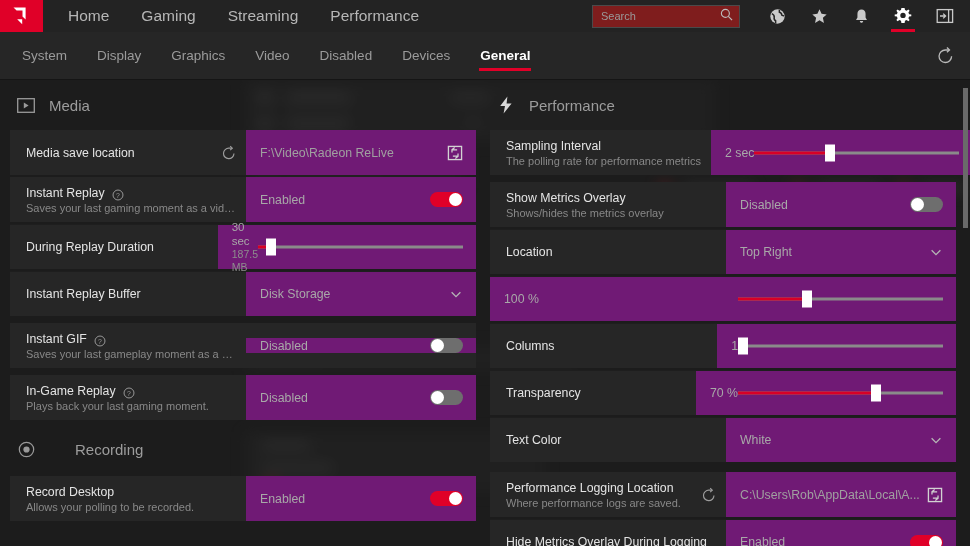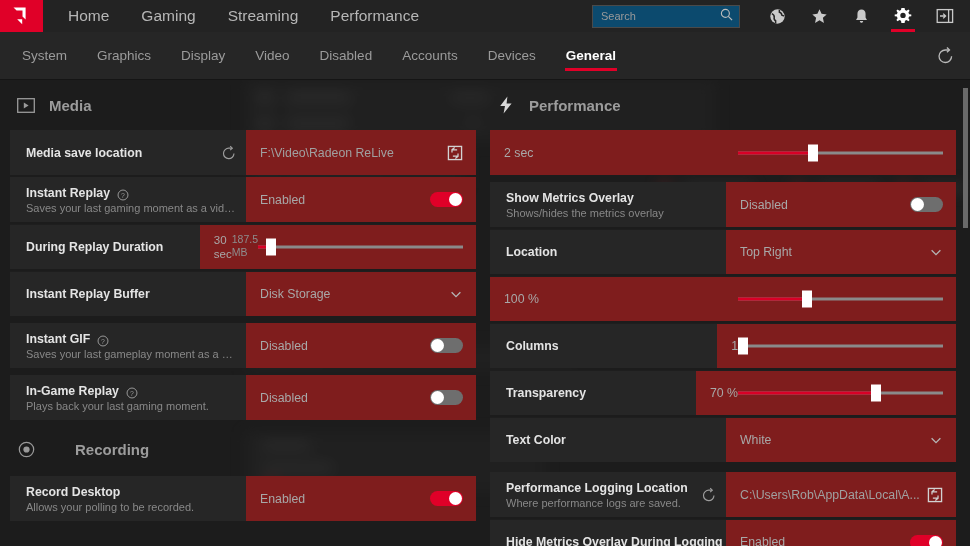--- a/index.html
+++ b/index.html
@@ -35,21 +35,21 @@
     white-space: nowrap;
   }
   .topbar-right {
     margin-left: auto;
     display: flex; align-items: center;
     padding-right: 4px;
   }
   .searchbox {
     width: 148px; height: 23px;
     border: 1px solid #4a4a4a;
-    background: #0c4a6e;
+    background: #7f1d1d;
     display: flex; align-items: center;
     padding: 0 6px 0 8px;
     margin-right: 16px;
   }
   .searchbox .sr-text {
     font-size: 11px; color: #9a9a9a; flex: 1;
   }
   .ticon {
     position: relative;
     width: 42px; height: 32px;
@@ -118,21 +118,20 @@
     padding: 0 10px;
     gap: 14px;
   }
   .col { width: 466px; position: relative; }
 
   .section-head {
     display: flex; align-items: center;
     height: 50px;
     padding-left: 7px;
     gap: 14px;
-    font-weight: bold;
   }
   .section-head .sh-icon {
     width: 18px; height: 18px;
     display: flex; align-items: center; justify-content: center;
   }
   .section-head .sh-title {
     font-size: 15px; color: #9c9c9c;
   }
 
   .row {
@@ -144,37 +143,37 @@
   .row-left {
     width: 236px;
     background: #262626;
     padding: 0 10px 0 16px;
     display: flex; flex-direction: column; justify-content: center;
     position: relative;
   }
   .row-left.has-sub { }
   .rl-title-wrap { display: flex; align-items: center; gap: 7px; }
   .rl-title {
-    font-size: 12.3px; color: #e4e4e4; font-weight: bold;
+    font-size: 12.3px; color: #e4e4e4; font-weight: normal;
     white-space: nowrap;
   }
   .rl-sub {
     font-size: 11px; color: #888888;
     margin-top: 2px;
     white-space: nowrap; overflow: hidden; text-overflow: ellipsis;
   }
   .help-icon { width: 12px; height: 12px; flex: none; }
   .row-reset {
     position: absolute; right: 9px; top: 50%;
     transform: translateY(-50%);
     width: 16px; height: 16px;
   }
   .row-right {
     flex: 1;
-    background: #7f1d1d;
+    background: #701a75;
     display: flex; align-items: center;
     padding: 0 13px 0 14px;
     position: relative;
   }
   .row.sep { border-top: 1px solid #1e1e1e; }
   .value-text {
     font-size: 12.3px; color: #a8a8a8;
     white-space: nowrap;
   }
 
@@ -211,21 +210,21 @@
     transform: translateY(-50%);
     height: 3px; background: #d90026;
   }
   .slider-thumb {
     position: absolute; top: 50%;
     transform: translate(-50%, -50%);
     width: 10px; height: 17px;
     background: #ffffff;
   }
   .dual-value {
-    display: flex; flex-direction: row; justify-content: center;
+    display: flex; flex-direction: column; justify-content: center;
     line-height: 1.25;
   }
   .dual-value .v1 { font-size: 11.5px; color: #a8a8a8; }
   .dual-value .v2 { font-size: 10.5px; color: #8d8d8d; }
 
   
   .caret { margin-left: auto; width: 14px; height: 14px; flex: none; }
   .browse-icon { margin-left: auto; width: 16px; height: 16px; flex: none; }
 
   .path-text {
@@ -305,25 +304,24 @@
         <line x1="12.6" y1="1.6" x2="12.6" y2="14.4" stroke="#c9c9c9" stroke-width="1.3"></line>
         <path d="M4 8 L9.4 8 M7.2 5.6 L9.6 8 L7.2 10.4" stroke="#c9c9c9" stroke-width="1.3" fill="none"></path>
       </svg>
     </div>
   </div>
 </div>
 
 <div class="tabbar">
   <div class="tabs">
     <div class="tab"><span>System</span></div>
+    <div class="tab"><span>Display</span></div>
     <div class="tab"><span>Graphics</span></div>
-    <div class="tab"><span>Display</span></div>
     <div class="tab"><span>Video</span></div>
     <div class="tab"><span>Disabled</span></div>
-    <div class="tab"><span>Accounts</span></div>
     <div class="tab"><span>Devices</span></div>
     <div class="tab active">
       <span>General</span>
       <span class="tab-underline"></span>
     </div>
   </div>
   <div class="reset-all">
     <svg width="19" height="19" viewBox="0 0 20 20">
       <path d="M16.4 10.8 A6.6 6.6 0 1 1 10 4.2 L13.6 4.2" fill="none" stroke="#b9b9b9" stroke-width="1.4"></path>
       <path d="M11.5 1.6 L14.2 4.2 L11.5 6.6" fill="none" stroke="#b9b9b9" stroke-width="1.4"></path>
@@ -446,21 +444,21 @@
         <div class="row-right">
           <span class="value-text">Disk Storage</span>
           <span class="caret">
             <svg width="14" height="14" viewBox="0 0 16 16">
                 <path d="M3 6 L8 11 L13 6" fill="none" stroke="#b5b5b5" stroke-width="1.5"></path>
               </svg>
           </span>
         </div>
       </div>
 
-      <div class="row" style="margin-top:7px;">
+      <div class="row" style="margin-top:7px;align-items:center;">
         <div class="row-left has-sub">
           <div class="rl-title-wrap">
             <span class="rl-title">Instant GIF</span>
             <span class="help-icon">
               <svg width="12" height="12" viewBox="0 0 14 14">
                 <circle cx="7" cy="7" r="5.8" fill="none" stroke="#9d9d9d" stroke-width="1.1"></circle>
                 <text x="7" y="10.1" font-size="8" fill="#9d9d9d" text-anchor="middle" font-family="Liberation Sans, sans-serif">?</text>
               </svg>
             </span>
           </div>
@@ -526,20 +524,26 @@
       <div class="section-head">
         <span class="sh-icon">
           <svg width="14" height="18" viewBox="0 0 14 18">
             <path d="M8.4 0.6 L1.2 10 L6 10 L4.6 17.4 L12.6 7.6 L7.6 7.6 Z" fill="#d8d8d8"></path>
           </svg>
         </span>
         <span class="sh-title">Performance</span>
       </div>
 
       <div class="row">
+        <div class="row-left has-sub">
+          <div class="rl-title-wrap">
+            <span class="rl-title">Sampling Interval</span>
+          </div>
+          <span class="rl-sub">The polling rate for performance metrics</span>
+        </div>
         <div class="row-right">
           <span class="value-text">2 sec</span>
           <span class="slider-wrap">
             <span class="slider-track"></span>
             <span class="slider-fill" style="width: 36%;"></span>
             <span class="slider-thumb" style="left: calc(36% + 1.4px);"></span>
           </span>
         </div>
       </div>
 

